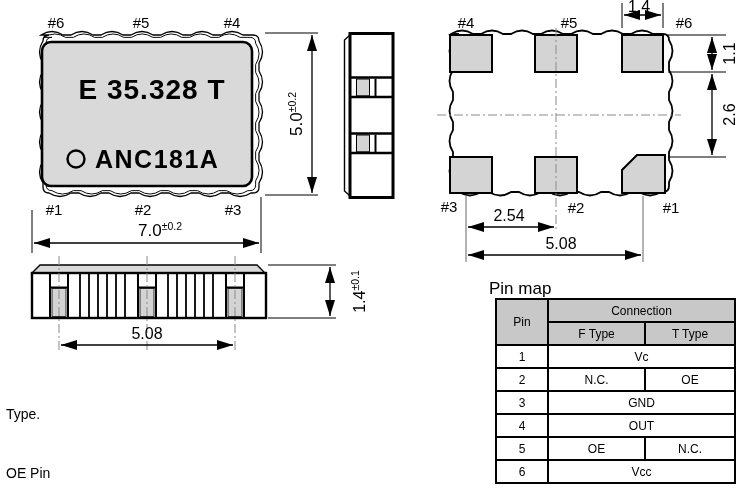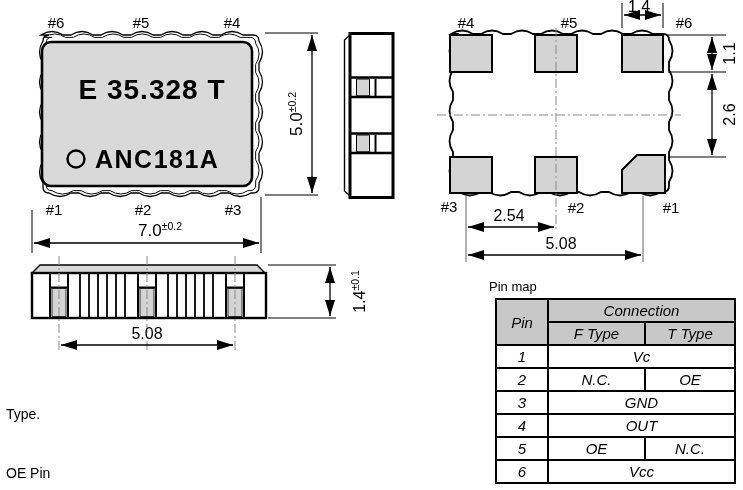--- a/index.html
+++ b/index.html
@@ -7,23 +7,23 @@
          font-family:"Liberation Sans",sans-serif;color:#000;}
   #drawing{position:absolute;left:0;top:0;}
   svg text{font-family:"Liberation Sans",sans-serif;fill:#000;}
   .pin-lbl{font-size:15px;}
   .dim-t{font-size:16px;}
   .dim-t2{font-size:17px;}
   .dim-sup{font-size:10.5px;}
   .mark1{font-size:28px;font-weight:bold;letter-spacing:1px;}
   .mark2{font-size:25px;font-weight:bold;letter-spacing:1.5px;}
   .note{position:absolute;left:6px;top:366px;font-size:14px;line-height:19.5px;white-space:pre;}
-  .pinmap-title{position:absolute;left:489px;top:279px;font-size:13px;}
+  .pinmap-title{position:absolute;left:489px;top:279px;font-size:17px;}
   .pinmap{position:absolute;left:495px;top:298px;}
-  table.pm{border-collapse:collapse;font-size:15px;font-style:italic;}
+  table.pm{border-collapse:collapse;font-size:12px;}
   table.pm td{border:2px solid #000;text-align:center;padding:0 2px;height:21px;}
   table.pm td.hdr{background:#c8c8c8;}
   td.c-pin{width:46px;}
   td.c-f{width:91px;}
   td.c-t{width:84px;}
 </style>
 </head>
 <body>
 
 <div id="stage">

